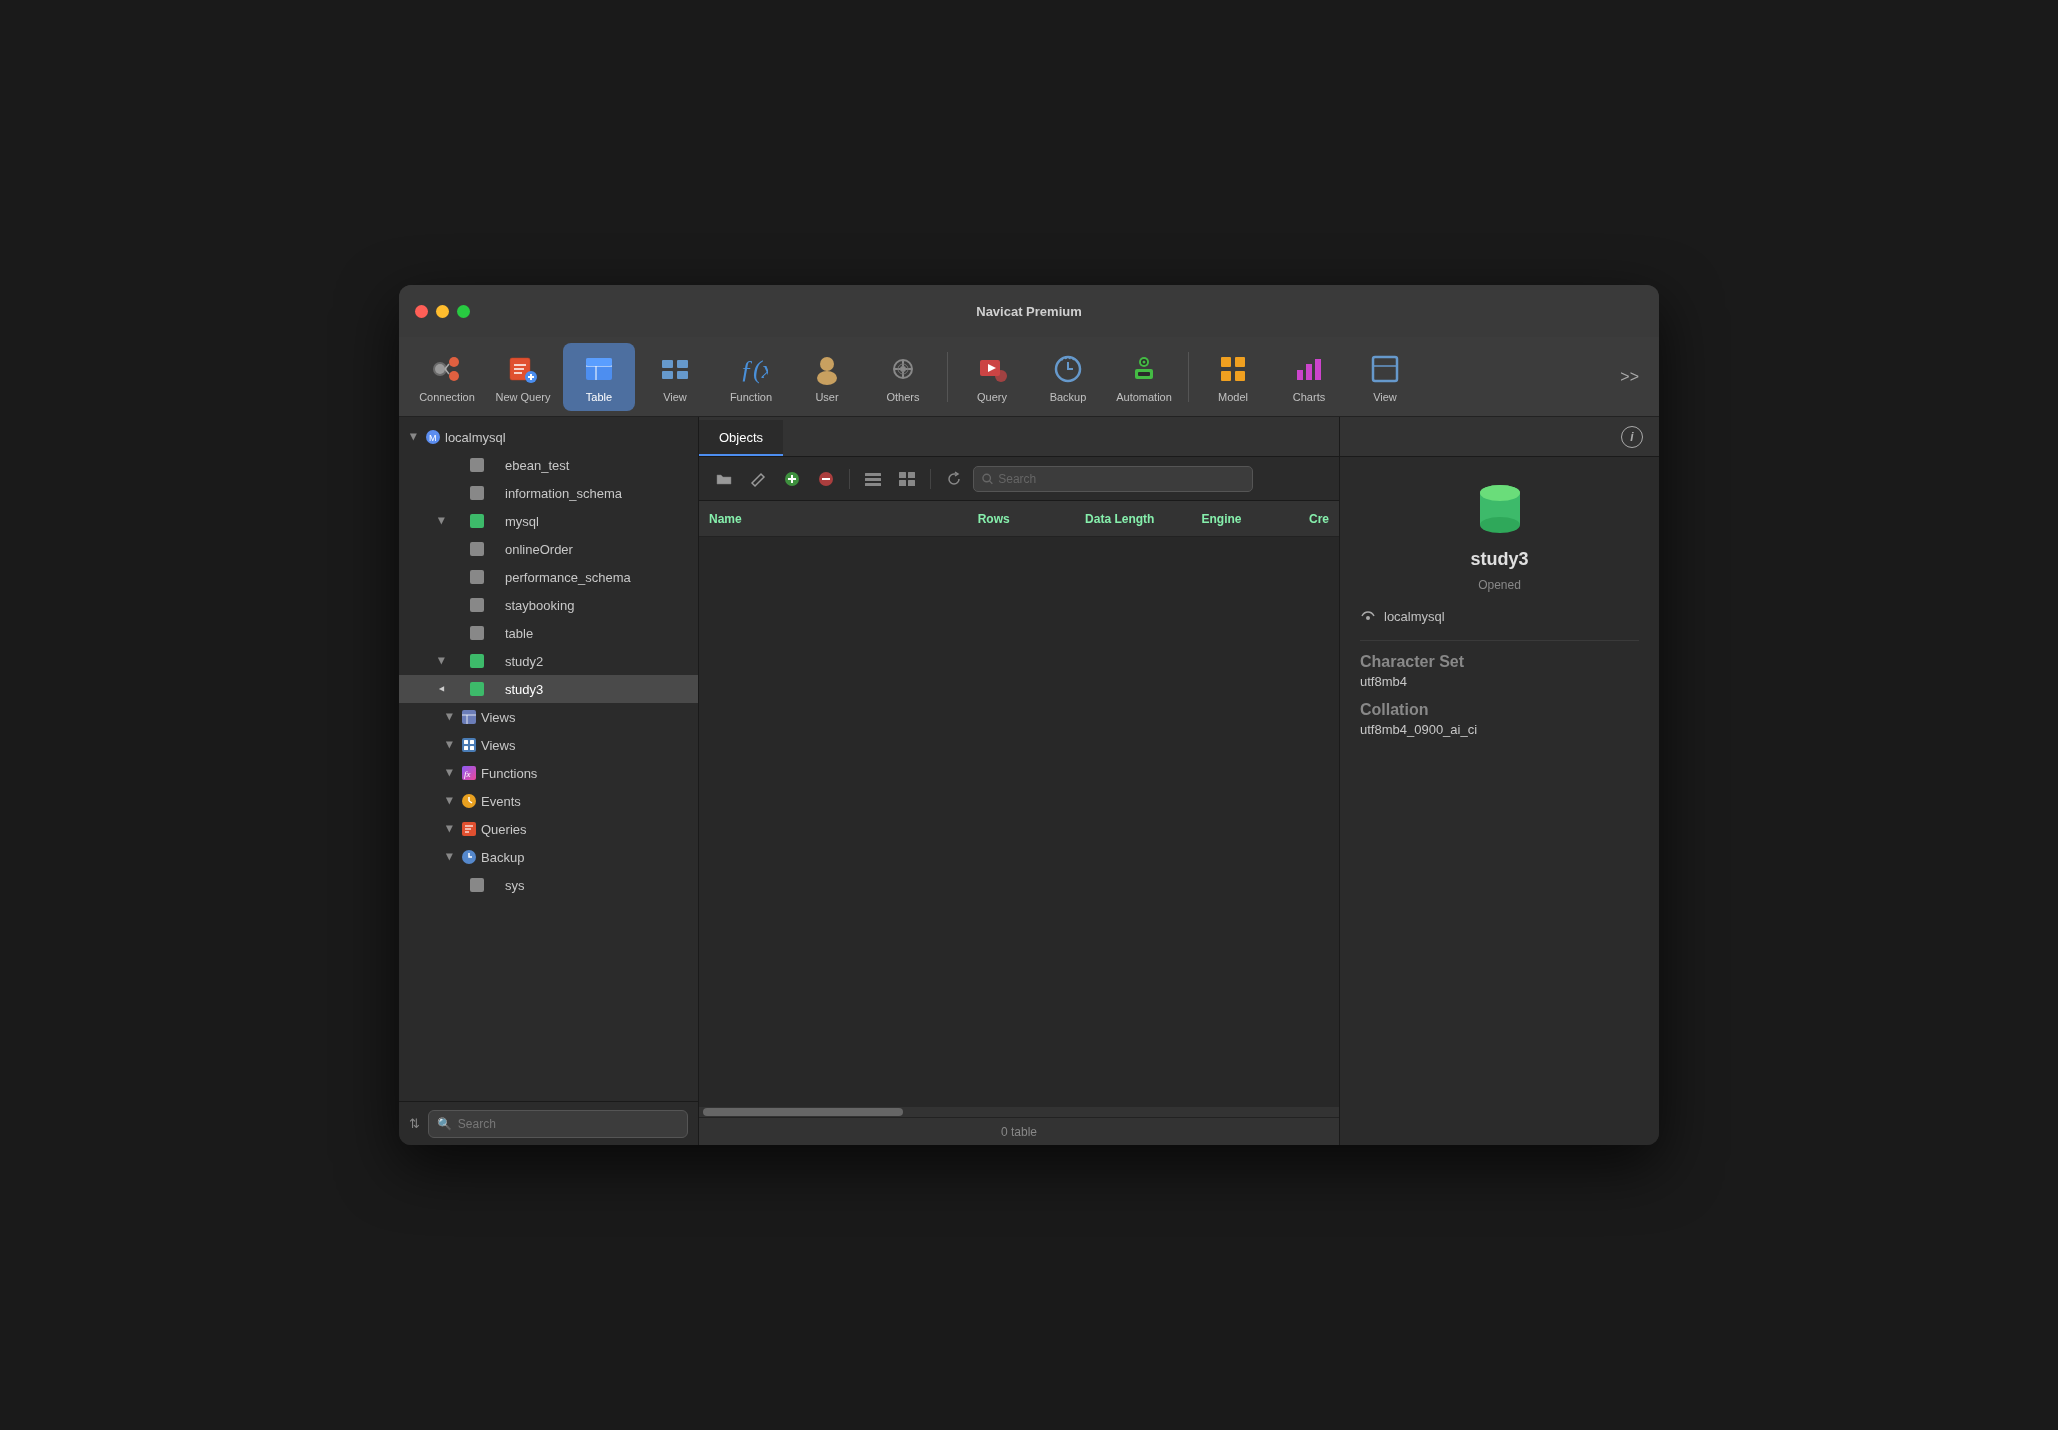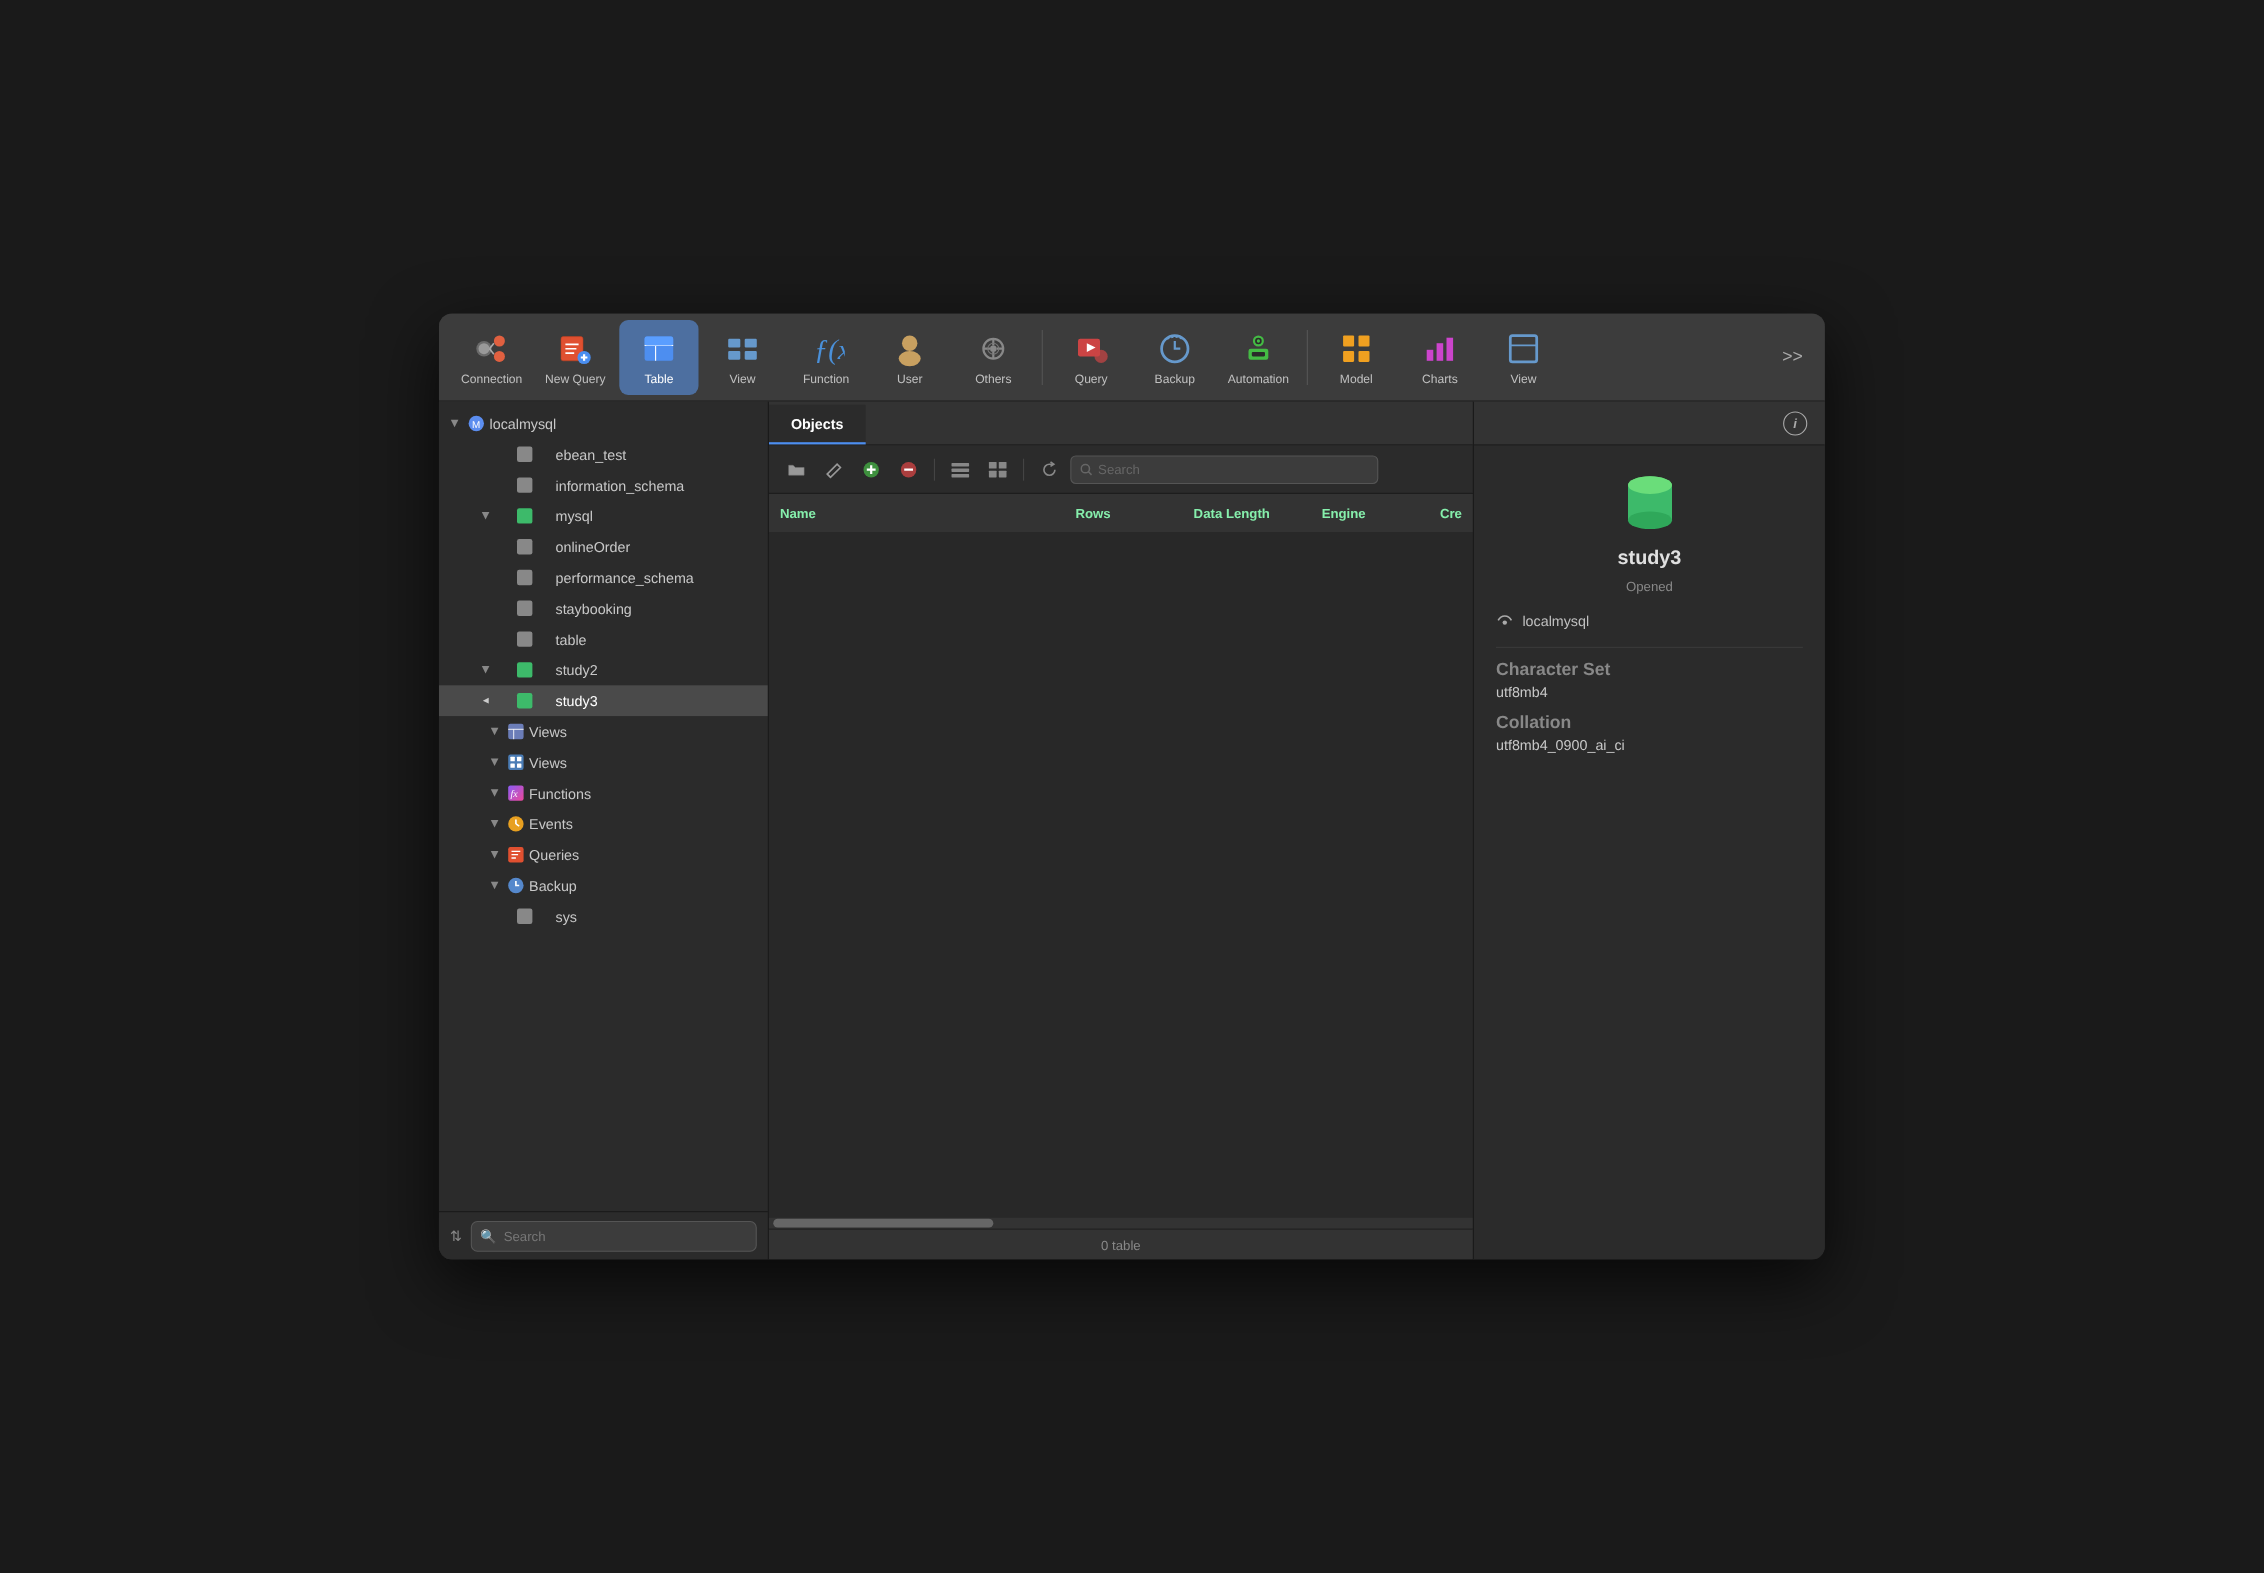--- a/index.html
+++ b/index.html
@@ -203,21 +203,20 @@
       align-items: center;
       font-size: 13px;
       color: #c0c0c0;
       cursor: pointer;
       border-bottom: 2px solid transparent;
     }
     .objects-tab.active {
       color: #fff;
       border-bottom: 2px solid #4d8ef0;
       background: #2b2b2b;
-      font-weight: bold;
     }
     .content-toolbar {
       height: 44px;
       background: #2b2b2b;
       border-bottom: 1px solid #1a1a1a;
       display: flex;
       align-items: center;
       padding: 0 10px;
       gap: 4px;
     }
@@ -381,20 +380,28 @@
     .info-value {
       color: #c8c8c8;
       font-size: 13px;
     }
   </style>
 </head>
 <body>
 
 <div class="window">
 
+  <div class="title-bar">
+    <div class="traffic-lights">
+      <div class="traffic-light tl-red"></div>
+      <div class="traffic-light tl-yellow"></div>
+      <div class="traffic-light tl-green"></div>
+    </div>
+    <span class="title-text">Navicat Premium</span>
+  </div>
 
   <div class="toolbar">
 
     <div class="toolbar-item">
       <div class="toolbar-icon">
         <svg width="34" height="34" viewBox="0 0 34 34">
           <circle cx="10" cy="17" r="7" fill="#888" opacity="0.6"></circle>
           <circle cx="10" cy="17" r="5" fill="#999"></circle>
           <circle cx="24" cy="10" r="5" fill="#e06040"></circle>
           <circle cx="24" cy="24" r="5" fill="#e06040"></circle>

